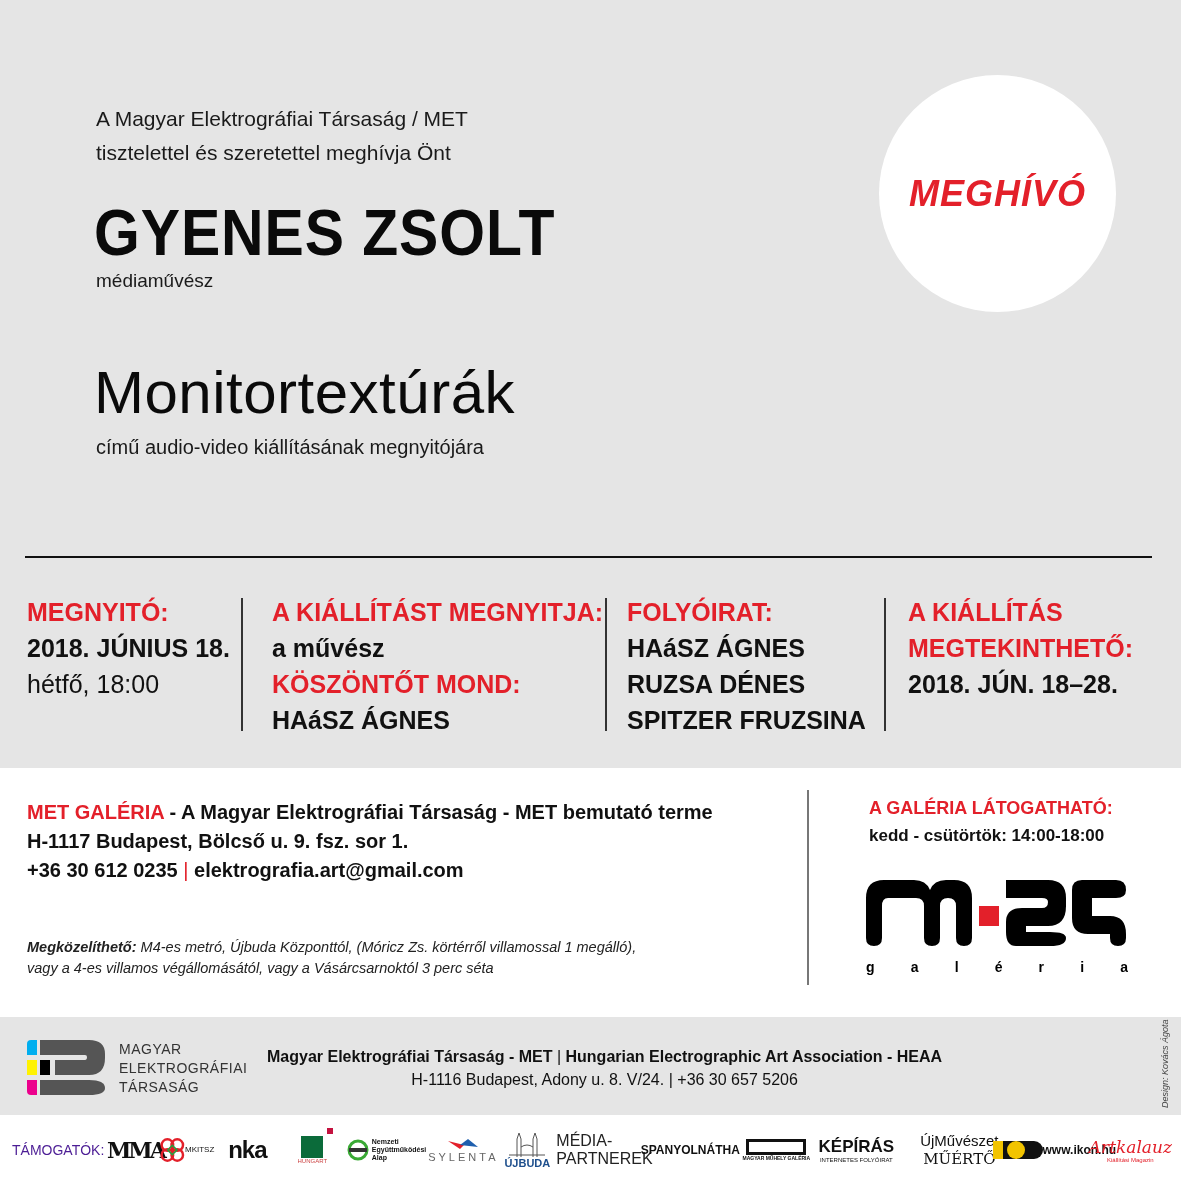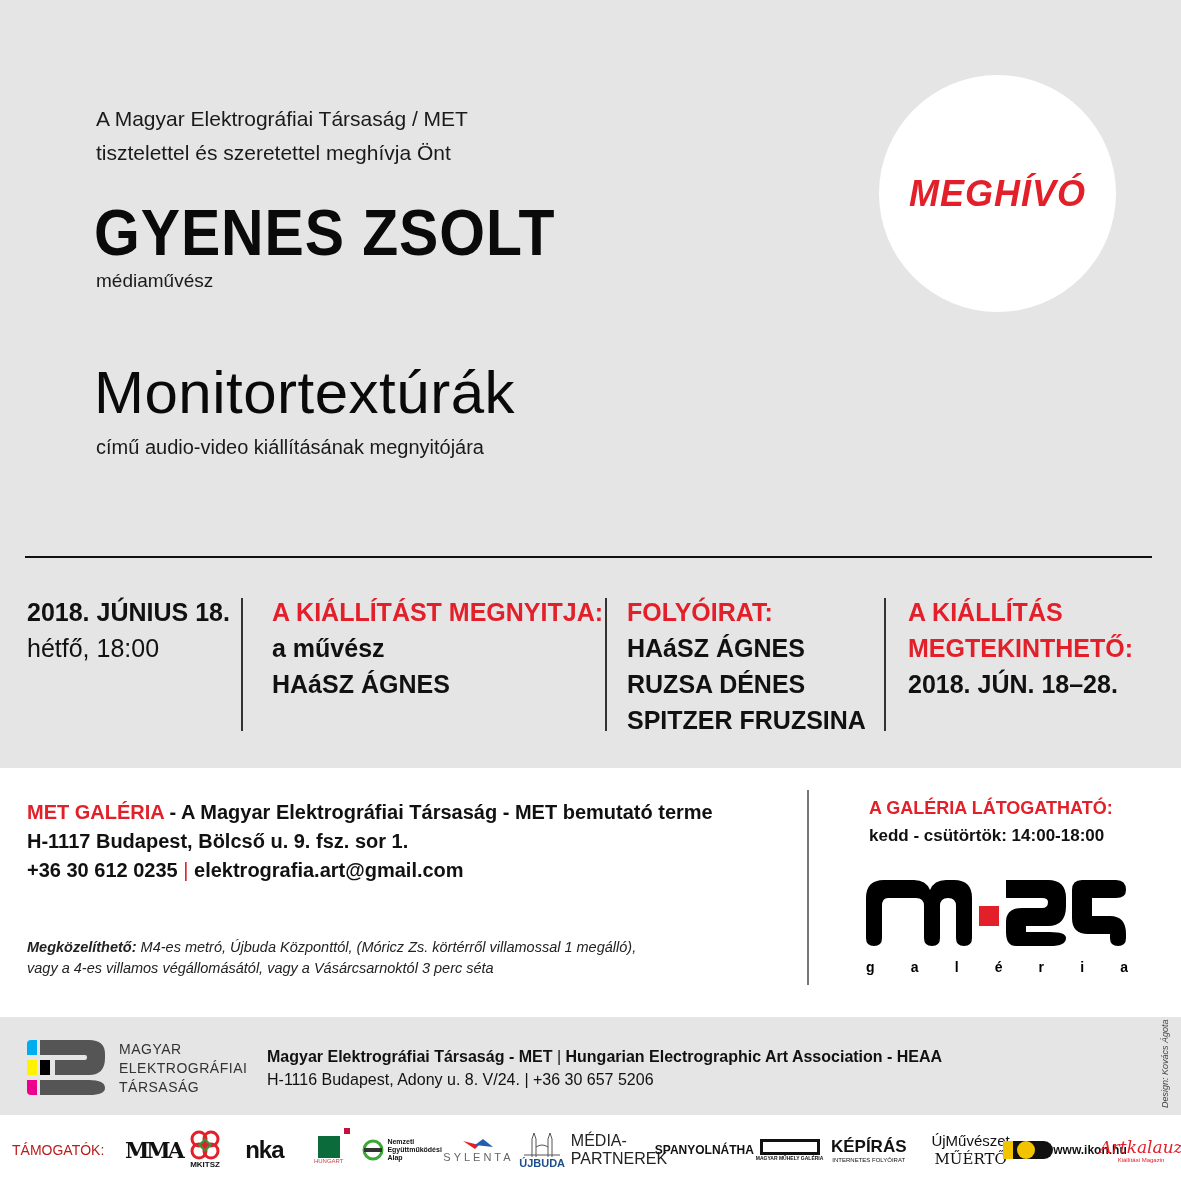--- a/index.html
+++ b/index.html
@@ -32,30 +32,30 @@
     .access b { font-style: italic; }
     .vdiv2 { left: 807px; top: 790px; width: 2px; height: 195px; background: #777; }
     .hours-lbl { left: 869px; top: 798px; font-size: 18px; font-weight: bold; color: #e3202a; }
     .hours-val { left: 869px; top: 826px; font-size: 17px; font-weight: bold; color: #111; }
     .met-logo { left: 866px; top: 876px; width: 262px; height: 100px; }
 
     
     .foot { left: 0; top: 1017px; width: 1181px; height: 98px; background: #e5e5e5; }
     .mets-logo { left: 27px; top: 1040px; width: 78px; height: 55px; }
     .mets-name { left: 119px; top: 1040px; font-size: 14px; line-height: 19px; color: #333; letter-spacing: 0.5px; }
-    .assoc { left: 267px; top: 1045px; font-size: 16px; line-height: 23px; color: #111; }
+    .assoc { left: 267px; top: 1045px; font-size: 16px; line-height: 23px; color: #111; text-align: center; }
     .assoc .b { font-weight: bold; }
     .design { left: 1160px; top: 1108px; font-size: 9px; font-style: italic; color: #444; transform: rotate(-90deg); transform-origin: left top; white-space: nowrap; }
 
     
     .sponsors { left: 0; top: 1118px; width: 1181px; height: 63px; display: flex; align-items: center; padding-left: 12px; gap: 0; }
     .sp { display: flex; align-items: center; justify-content: center; height: 52px; color: #111; }
-    .sp-label { font-size: 14px; color: #b91c1c; margin-right: 24px; }
+    .sp-label { font-size: 14px; color: #4c1d95; margin-right: 6px; }
     .mma { font-family: "DejaVu Serif", serif; font-weight: bold; font-size: 22px; letter-spacing: -3px; width: 50px; }
-    .mkitsz { flex-direction: column; width: 54px; font-size: 8px; font-weight: bold; }
+    .mkitsz { flex-direction: row; width: 54px; font-size: 8px; font-weight: normal; }
     .nka { font-size: 24px; font-weight: bold; width: 66px; letter-spacing: -1px; }
     .hungart { width: 64px; flex-direction: column; font-size: 6px; color: #c44; }
     .nea { width: 84px; font-size: 7px; font-weight: bold; gap: 3px; }
     .sylenta { width: 70px; flex-direction: column; font-size: 11px; letter-spacing: 3px; color: #666; }
     .ujbuda { width: 58px; flex-direction: column; font-size: 11px; font-weight: bold; color: #1d4e8c; }
     .media { font-size: 16px; line-height: 18px; width: 84px; color: #222; }
     .spany { width: 100px; font-size: 12px; font-weight: bold; }
     .mhg { width: 72px; flex-direction: column; font-size: 5px; font-weight: bold; }
     .kepiras { width: 88px; flex-direction: column; font-size: 17px; font-weight: bold; }
     .kepiras small { font-size: 6px; font-weight: normal; }
@@ -79,28 +79,30 @@
 <div class="abs title">Monitortextúrák</div>
 <div class="abs subtitle">című audio-video kiállításának megnyitójára</div>
 
 <div class="abs badge">
   <span>MEGHÍVÓ</span>
 </div>
 
 <div class="abs hr"></div>
 
 <div class="abs col" style="left:27px;">
+  <div class="lbl">MEGNYITÓ:</div>
   <div class="val">2018. JÚNIUS 18.</div>
   <div class="val light">hétfő, 18:00</div>
 </div>
 <div class="abs vdiv" style="left:241px;"></div>
 
 <div class="abs col" style="left:272px;">
   <div class="lbl">A KIÁLLÍTÁST MEGNYITJA:</div>
   <div class="val">a művész</div>
+  <div class="lbl">KÖSZÖNTŐT MOND:</div>
   <div class="val">HAáSZ ÁGNES</div>
 </div>
 <div class="abs vdiv" style="left:605px;"></div>
 
 <div class="abs col" style="left:627px;">
   <div class="lbl">FOLYÓIRAT:</div>
   <div class="val">HAáSZ ÁGNES</div>
   <div class="val">RUZSA DÉNES</div>
   <div class="val">SPITZER FRUZSINA</div>
 </div>

